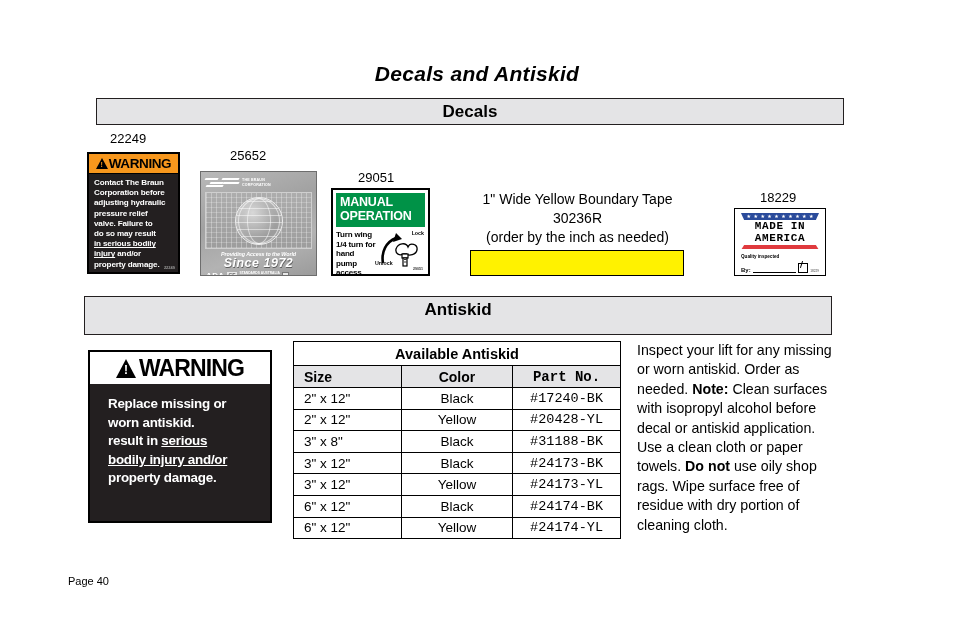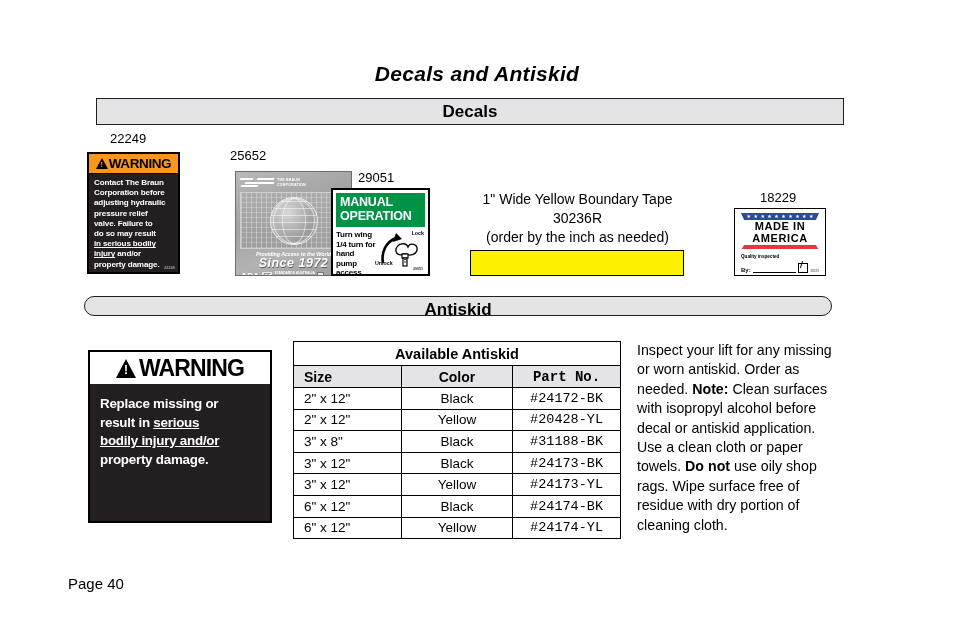--- a/index.html
+++ b/index.html
@@ -33,21 +33,21 @@
     position: absolute;
     background: #e4e4e6;
     border: 1.5px solid #231f20;
     box-sizing: border-box;
     text-align: center;
     font-weight: bold;
     font-size: 17px;
     line-height: 25px;
   }
   #bar-decals  { left: 96px; top: 98px;  width: 748px; height: 27px; }
-  #bar-antiskid{ left: 84px; top: 296px; width: 748px; height: 20px; border-radius: 12px; }
+  #bar-antiskid{ left: 84px; top: 296px; width: 748px; height: 39px; }
 
   
   .decal-caption {
     position: absolute;
     font-size: 13px;
     color: #000;
     white-space: nowrap;
   }
   #cap-22249 { left: 110px; top: 131px; }
   #cap-25652 { left: 230px; top: 148px; }
@@ -118,21 +118,20 @@
 
   
   #decal-25652 {
     position: absolute;
     left: 200px; top: 171px;
     width: 117px; height: 105px;
     border: 1.5px solid #6d6d6d;
     box-sizing: border-box;
     background: linear-gradient(160deg,#b9b9b9 0%,#a2a2a2 40%,#b3b3b3 70%,#9b9b9b 100%);
     overflow: hidden;
-    margin-left: 35px;
   }
   #decal-25652 .logo-row {
     height: 17px;
     display: flex;
     align-items: center;
     padding: 2px 4px 0 4px;
     gap: 3px;
   }
   #decal-25652 .slashes {
     width: 34px; height: 12px;
@@ -335,21 +334,21 @@
     padding: 0 3px;
     clip-path: polygon(0 0, 100% 0, 96% 100%, 4% 100%);
   }
   #decal-18229 .stars span {
     color: #ffffff;
     font-size: 5px;
     line-height: 5px;
   }
   #decal-18229 .mia {
     text-align: center;
-    font-family: Liberation Sans, sans-serif;
+    font-family: Liberation Mono, monospace;
     font-size: 11px;
     font-weight: bold;
     line-height: 12px;
     letter-spacing: 0.6px;
   }
   #decal-18229 .stripes {
     margin-top: 1px;
     height: 5px;
     background: linear-gradient(180deg,#e03a3e 0 1.6px,#ffffff 1.6px 2.4px,#e03a3e 2.4px 4px,#ffffff 4px 4.6px,#e03a3e 4.6px 5px);
     clip-path: polygon(4% 0, 96% 0, 100% 100%, 0 100%);
@@ -438,20 +437,21 @@
     color: #000;
     line-height: 1;
   }
   #antiskid-warning .aw-body {
     color: #ffffff;
     font-size: 13.4px;
     font-weight: bold;
     line-height: 18.6px;
     padding: 9px 10px 0 10px;
     letter-spacing: -0.25px;
+    margin-left: 8px;
   }
   #antiskid-warning .ul-seg { text-decoration: underline; }
 
   
   #antiskid-table {
     position: absolute;
     left: 293px; top: 341px;
     width: 328px;
     border: 1.5px solid #000;
     border-collapse: collapse;
@@ -490,21 +490,21 @@
     font-size: 14.2px;
     line-height: 19.4px;
     text-align: left;
   }
   #instructions b { font-weight: bold; }
 
   
   #page-footer {
     position: absolute;
     left: 68px; top: 575px;
-    font-size: 15px;
+    font-size: 11px;
   }
 </style>
 </head>
 <body>
 
 <div id="page-title">Decals and Antiskid</div>
 
 <div class="section-bar" id="bar-decals">Decals</div>
 
 <div class="decal-caption" id="cap-22249">22249</div>
@@ -624,20 +624,21 @@
 
 <div class="section-bar" id="bar-antiskid">Antiskid</div>
 
 <div id="antiskid-warning">
   <div class="aw-head">
     <span class="tri-warn-lg"></span>
     <span class="aw-title">WARNING</span>
   </div>
   <div class="aw-body">
     <div>Replace missing or</div>
+    <div>worn antiskid.</div>
     <div><span>result in </span><span class="ul-seg">serious</span></div>
     <div><span class="ul-seg">bodily injury and/or</span></div>
     <div>property damage.</div>
   </div>
 </div>
 
 <table id="antiskid-table">
   <thead>
     <tr>
       <th class="tbl-title" colspan="3">Available Antiskid</th>
@@ -647,21 +648,21 @@
     <tr>
       <th class="c-size hd">Size</th>
       <th class="c-color">Color</th>
       <th class="c-part">Part No.</th>
     </tr>
   </thead>
   <tbody id="antiskid-rows">
       <tr>
         <td class="c-size">2" x 12"</td>
         <td class="c-color">Black</td>
-        <td class="c-part">#24172-BK</td>
+        <td class="c-part">#17240-BK</td>
       </tr>
       <tr>
         <td class="c-size">2" x 12"</td>
         <td class="c-color">Yellow</td>
         <td class="c-part">#20428-YL</td>
       </tr>
       <tr>
         <td class="c-size">3" x 8"</td>
         <td class="c-color">Black</td>
         <td class="c-part">#31188-BK</td>

